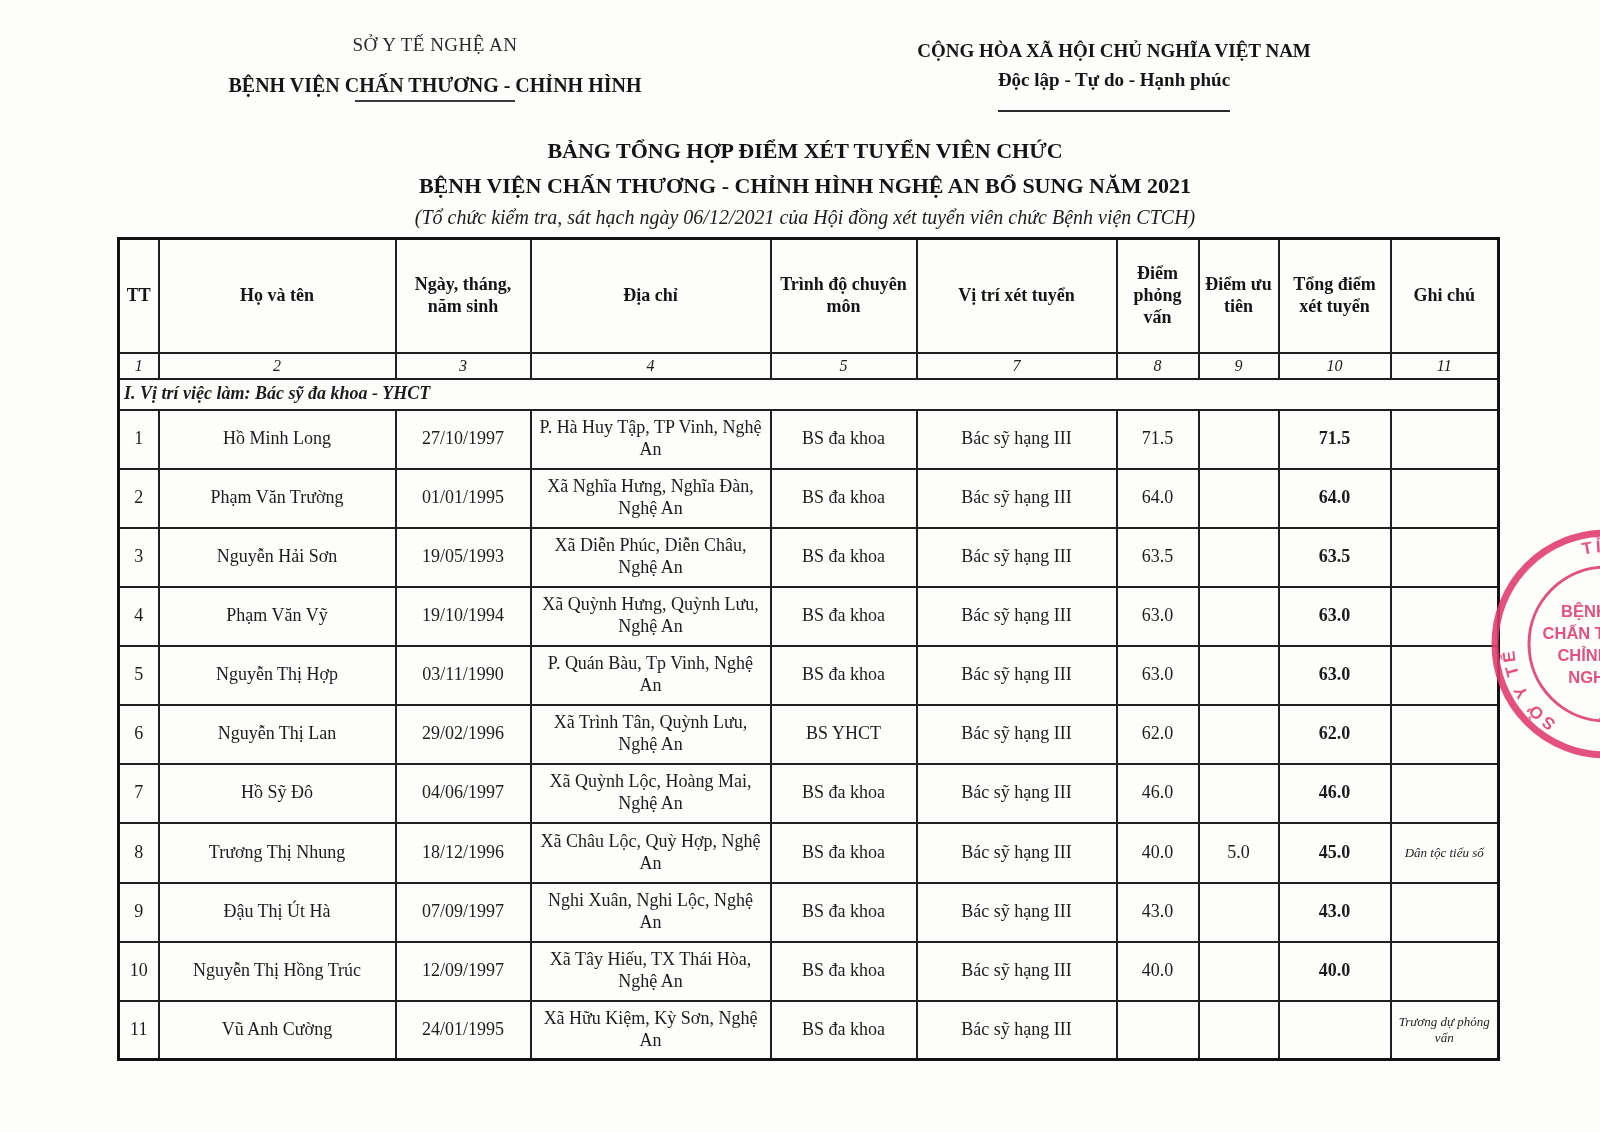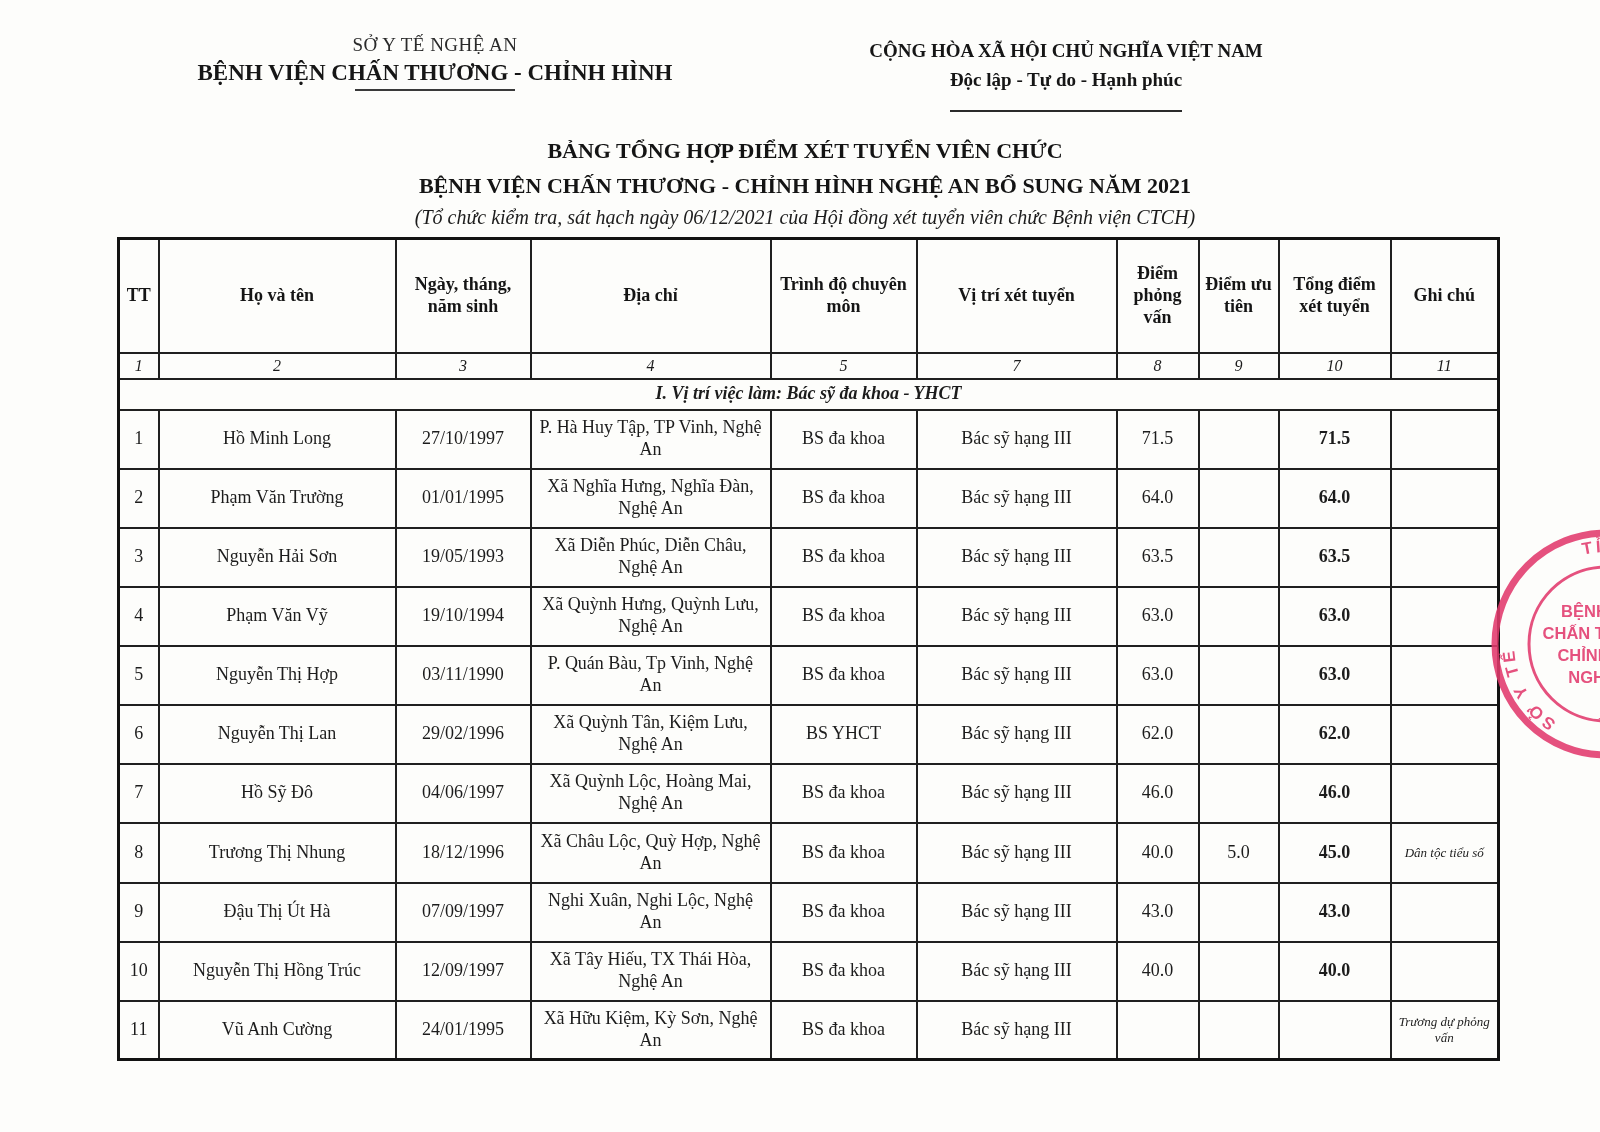--- a/index.html
+++ b/index.html
@@ -6,23 +6,23 @@
   body{
     width:1600px;height:1132px;position:relative;overflow:hidden;
     background:#fdfdfb;
     font-family:"Liberation Serif","DejaVu Serif",serif;
     color:#1e1e1e;
   }
   .abs{position:absolute;}
   
   .org-left{left:150px;top:34px;width:570px;text-align:center;}
   .org-left .l1{font-size:19px;letter-spacing:.5px;color:#2a2a2a;}
-  .org-left .l2{font-size:23px;font-weight:bold;margin-top:4px;color:#161616;text-align:center;}
+  .org-left .l2{font-size:20px;font-weight:bold;margin-top:18px;color:#161616;text-align:center;}
   .org-left .underline{width:160px;height:2px;background:#3a3a3a;margin:3px auto 0;}
-  .org-right{left:796px;top:40px;width:540px;text-align:center;}
+  .org-right{left:844px;top:40px;width:540px;text-align:center;}
   .org-right .l1{font-size:19px;font-weight:bold;color:#161616;}
   .org-right .l2{font-size:19px;font-weight:bold;margin-top:7px;display:inline-block;
                  border-bottom:2px solid #2a2a2a;padding-bottom:19px;color:#161616;}
   
   .title-block{left:0;top:138px;width:1610px;text-align:center;}
   .title-block .t1{font-size:22px;font-weight:bold;color:#141414;}
   .title-block .t2{font-size:22px;font-weight:bold;margin-top:9px;color:#141414;}
   .title-block .sub{font-size:20px;font-style:italic;margin-top:7px;color:#1c1c1c;}
   
   table.score{
@@ -33,21 +33,21 @@
   table.score td,table.score th{
     border:2px solid #202020;padding:2px 4px;text-align:center;vertical-align:middle;
     line-height:1.22;overflow:hidden;
   }
   table.score{border:3px solid #121212;}
   tr.hdr{height:114px;}
   tr.hdr th{font-size:18px;font-weight:bold;color:#151515;}
   tr.nums{height:26px;}
   tr.nums td{font-size:16px;font-style:italic;padding:0 2px;}
   tr.section{height:31px;}
-  tr.section td{font-size:18px;font-weight:bold;font-style:italic;text-align:center;}
+  tr.section td{font-size:18px;font-weight:bold;font-style:italic;text-align:left;}
   tr.data-row{height:59px;}
   tr.data-row.tall{height:60px;}
   td.col-name{text-align:left;padding-left:9px;border-radius:23px;}
   td.col-total{font-weight:bold;}
   td.col-note{font-style:italic;font-size:13px;}
   
   col.c-tt{width:40px;} col.c-name{width:237px;} col.c-dob{width:135px;}
   col.c-addr{width:240px;} col.c-deg{width:146px;} col.c-pos{width:200px;}
   col.c-int{width:82px;} col.c-pri{width:80px;} col.c-tot{width:112px;} col.c-note{width:108px;}
   
@@ -173,21 +173,21 @@
         <td class="col-position">Bác sỹ hạng III</td>
         <td class="col-interview">63.0</td>
         <td class="col-priority"></td>
         <td class="col-total">63.0</td>
         <td class="col-note"></td>
       </tr>
       <tr class="data-row">
         <td class="col-tt">6</td>
         <td class="col-name">Nguyễn Thị Lan</td>
         <td class="col-dob">29/02/1996</td>
-        <td class="col-address">Xã Quỳnh Tân, Kiệm Lưu, Nghệ An</td>
+        <td class="col-address">Xã Trình Tân, Quỳnh Lưu, Nghệ An</td>
         <td class="col-degree">BS YHCT</td>
         <td class="col-position">Bác sỹ hạng III</td>
         <td class="col-interview">62.0</td>
         <td class="col-priority"></td>
         <td class="col-total">62.0</td>
         <td class="col-note"></td>
       </tr>
       <tr class="data-row">
         <td class="col-tt">7</td>
         <td class="col-name">Hồ Sỹ Đô</td>

